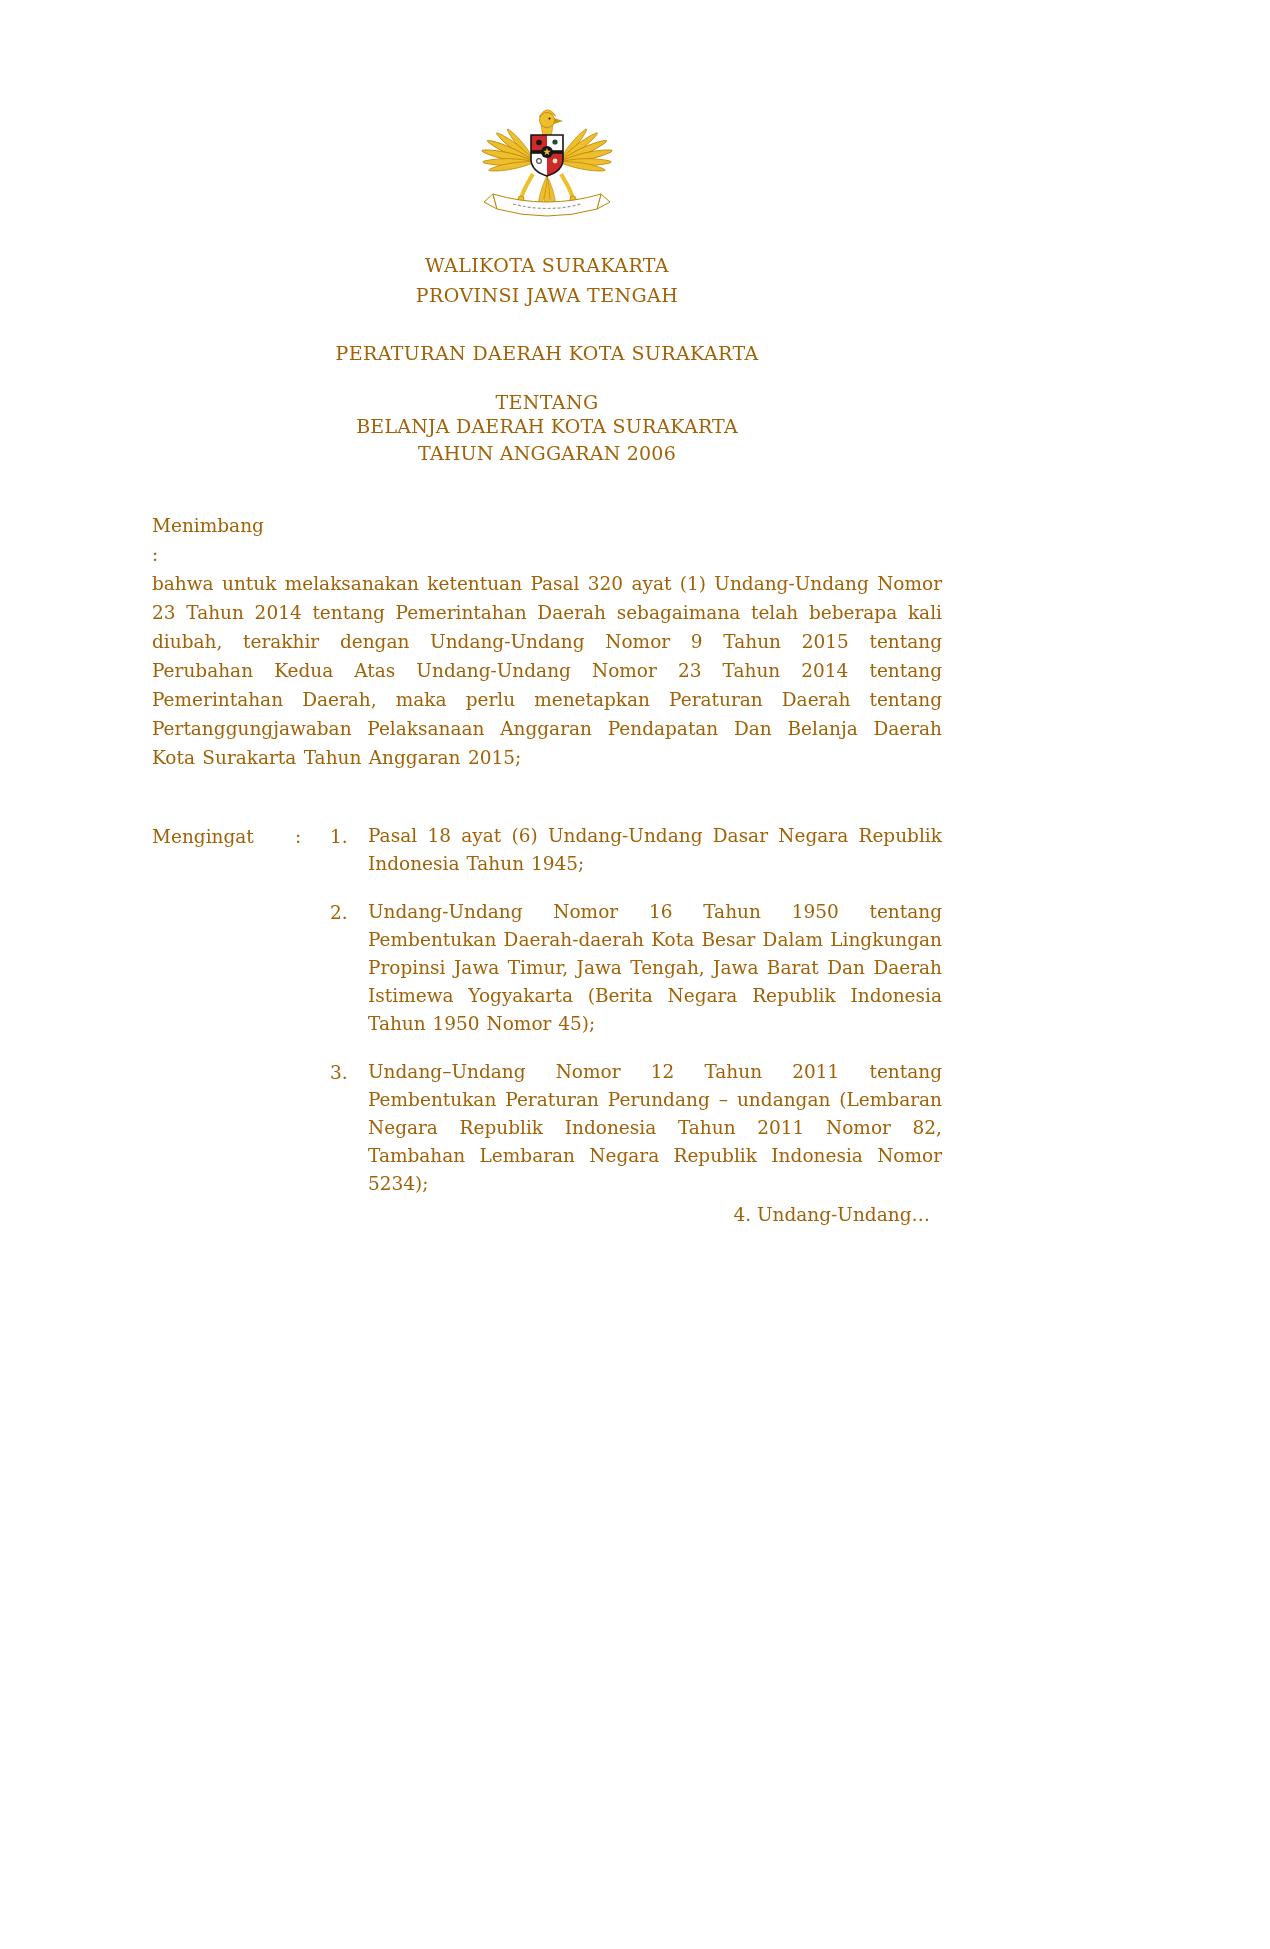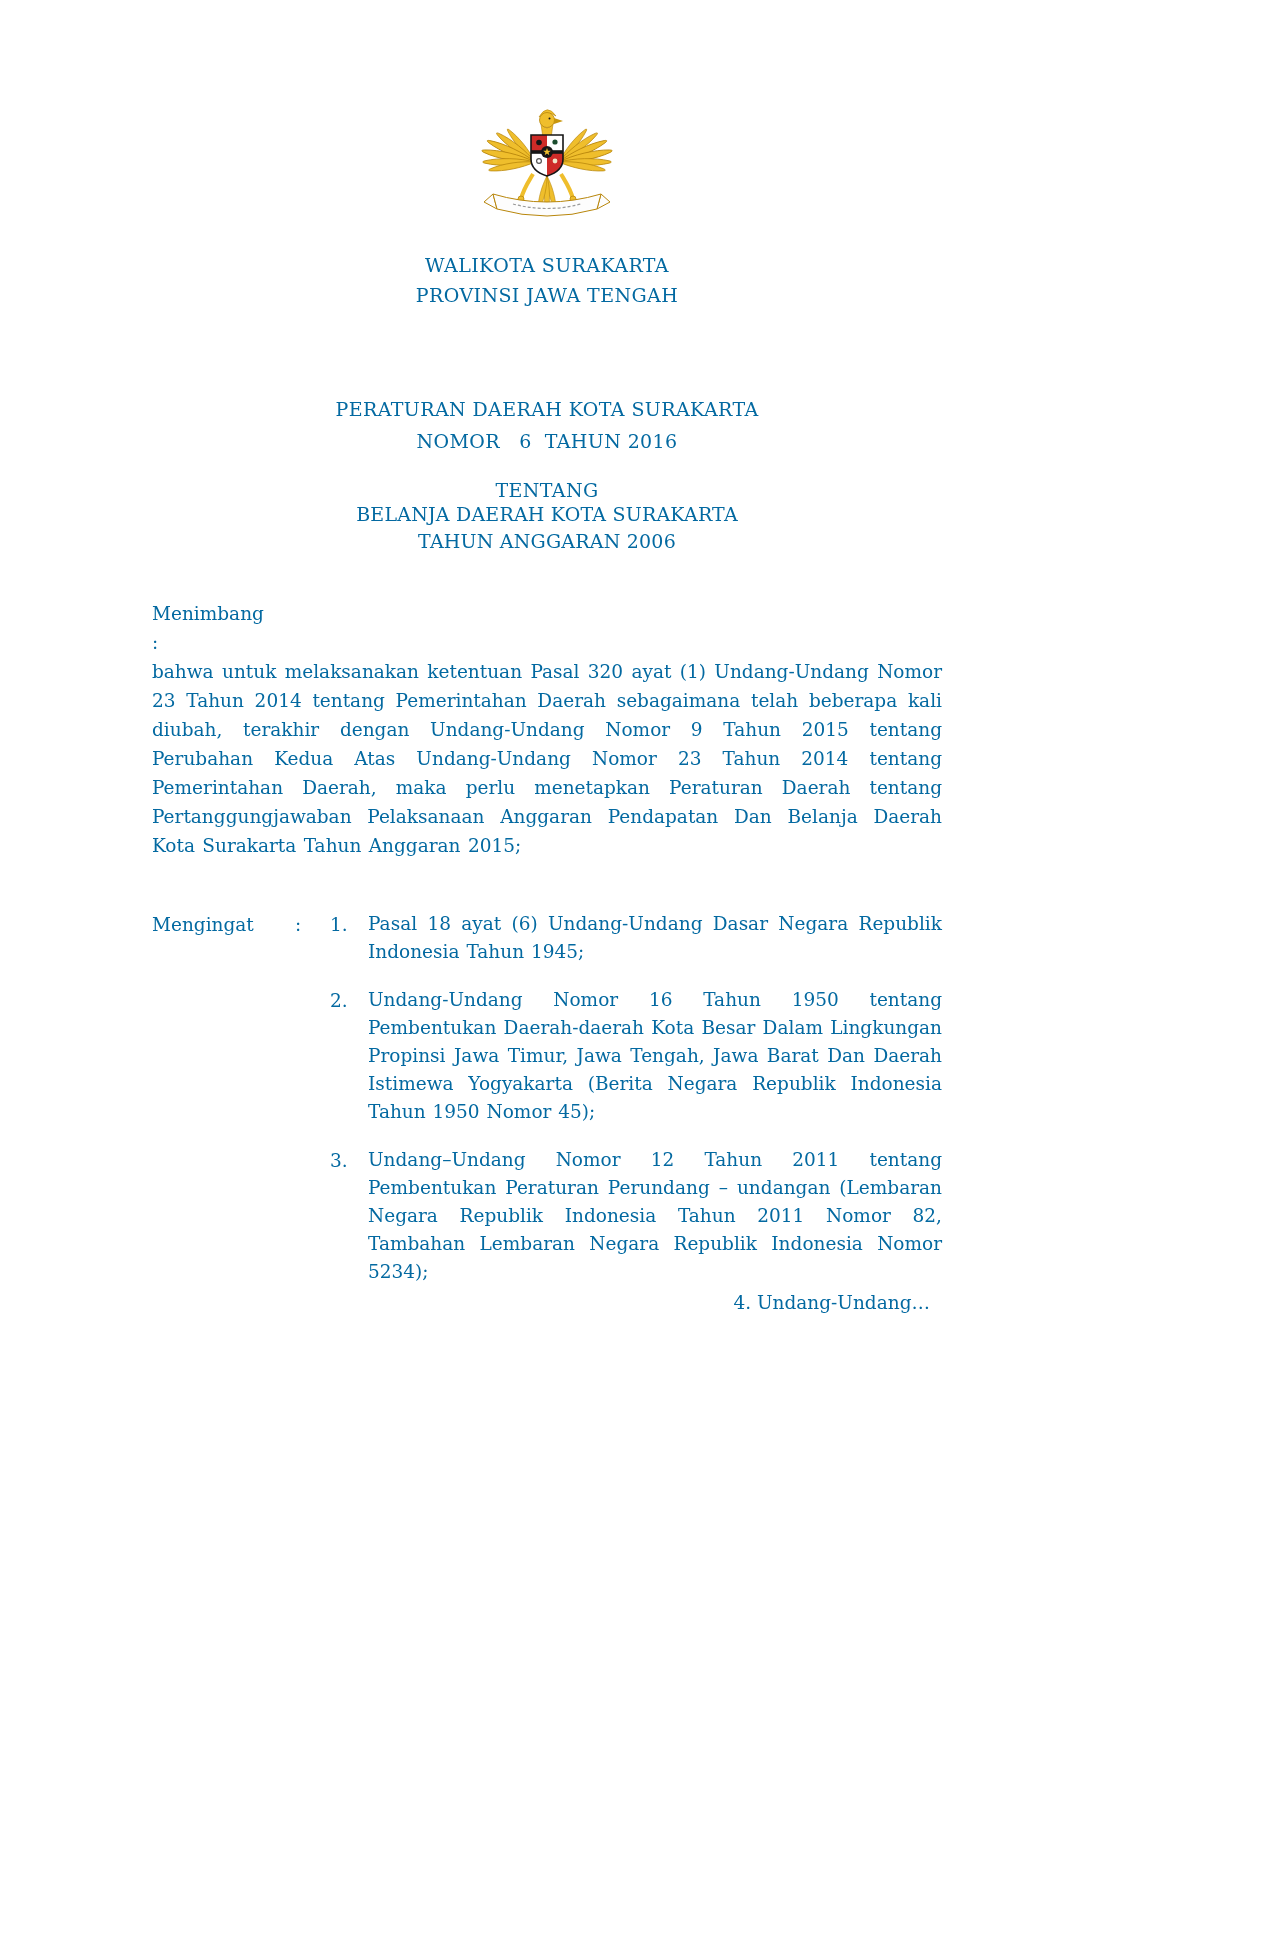--- a/index.html
+++ b/index.html
@@ -1,36 +1,36 @@
 <!DOCTYPE html>
 <html><head>
 <meta charset="utf-8">
 <style>
   html, body { margin: 0; padding: 0; background: #ffffff; }
   .page {
     position: relative;
     width: 1270px;
     height: 1726px;
     background: #ffffff;
-    color: #0369a1;
+    color: #a16207;
     font-family: "DejaVu Serif", "Liberation Serif", serif;
     overflow: hidden;
   }
   .content {
     margin-left: 152px;
     width: 790px;
     padding-top: 90px;
   }
   .emblem { width: 140px; height: 134px; margin: 0 auto; }
   .center { text-align: center; }
 
   .letterhead-1 { margin-top: 30px; font-size: 19px; letter-spacing: .4px; }
   .letterhead-2 { margin-top: 8px;  font-size: 19px; letter-spacing: .4px; }
 
-  .title-name   { margin-top: 92px; font-size: 19px; letter-spacing: .4px; }
+  .title-name   { margin-top: 36px; font-size: 19px; letter-spacing: .4px; }
   .title-number { margin-top: 10px; font-size: 19px; letter-spacing: .4px; white-space: pre; }
   .tentang      { margin-top: 27px; font-size: 19px; letter-spacing: .4px; }
 
   .subject      { margin-top: 26px; font-size: 19px; line-height: 27px; letter-spacing: .2px; }
   .subject-more { font-size: 19px; line-height: 27px; letter-spacing: .2px; }
 
   .invocation { margin-top: 20px; font-size: 19px; letter-spacing: .2px; }
   .official   { margin-top: 30px; font-size: 19px; letter-spacing: .2px; }
 
   .clause { display: flex; font-size: 18.5px; line-height: 29px; }
@@ -121,21 +121,20 @@
         <path d="M124,104 L133,112 L120,119 Z" fill="#fdfdfd" stroke="#B8860B" stroke-width="1"></path>
         <path d="M16,104 Q70,120 124,104 L120,119 Q70,133 20,119 Z" fill="#fdfdfd" stroke="#B8860B" stroke-width="1"></path>
         <path d="M36,114 Q70,123 104,114" stroke="#9a9a9a" stroke-width="1.2" stroke-dasharray="3,2" fill="none"></path>
       </svg>
     </div>
 
     <div class="center letterhead-1">WALIKOTA SURAKARTA</div>
     <div class="center letterhead-2">PROVINSI JAWA TENGAH</div>
 
     <div class="center title-name">PERATURAN DAERAH KOTA SURAKARTA</div>
-    <div class="center title-number">NOMOR   6  TAHUN 2016</div>
     <div class="center tentang">TENTANG</div>
 
     <div class="center subject-more">BELANJA DAERAH KOTA SURAKARTA</div>
     <div class="center subject-more">TAHUN ANGGARAN 2006</div>
 
 
     <div class="clause clause-menimbang">
       <div class="clause-label">Menimbang</div>
       <div class="clause-colon">:</div>
       <div class="clause-body">bahwa untuk melaksanakan ketentuan Pasal 320 ayat (1) Undang-Undang Nomor 23 Tahun 2014 tentang Pemerintahan Daerah sebagaimana telah beberapa kali diubah, terakhir dengan Undang-Undang Nomor 9 Tahun 2015 tentang Perubahan Kedua Atas Undang-Undang Nomor 23 Tahun 2014 tentang Pemerintahan Daerah, maka perlu menetapkan Peraturan Daerah tentang Pertanggungjawaban Pelaksanaan Anggaran Pendapatan Dan Belanja Daerah Kota Surakarta Tahun Anggaran 2015;</div>

